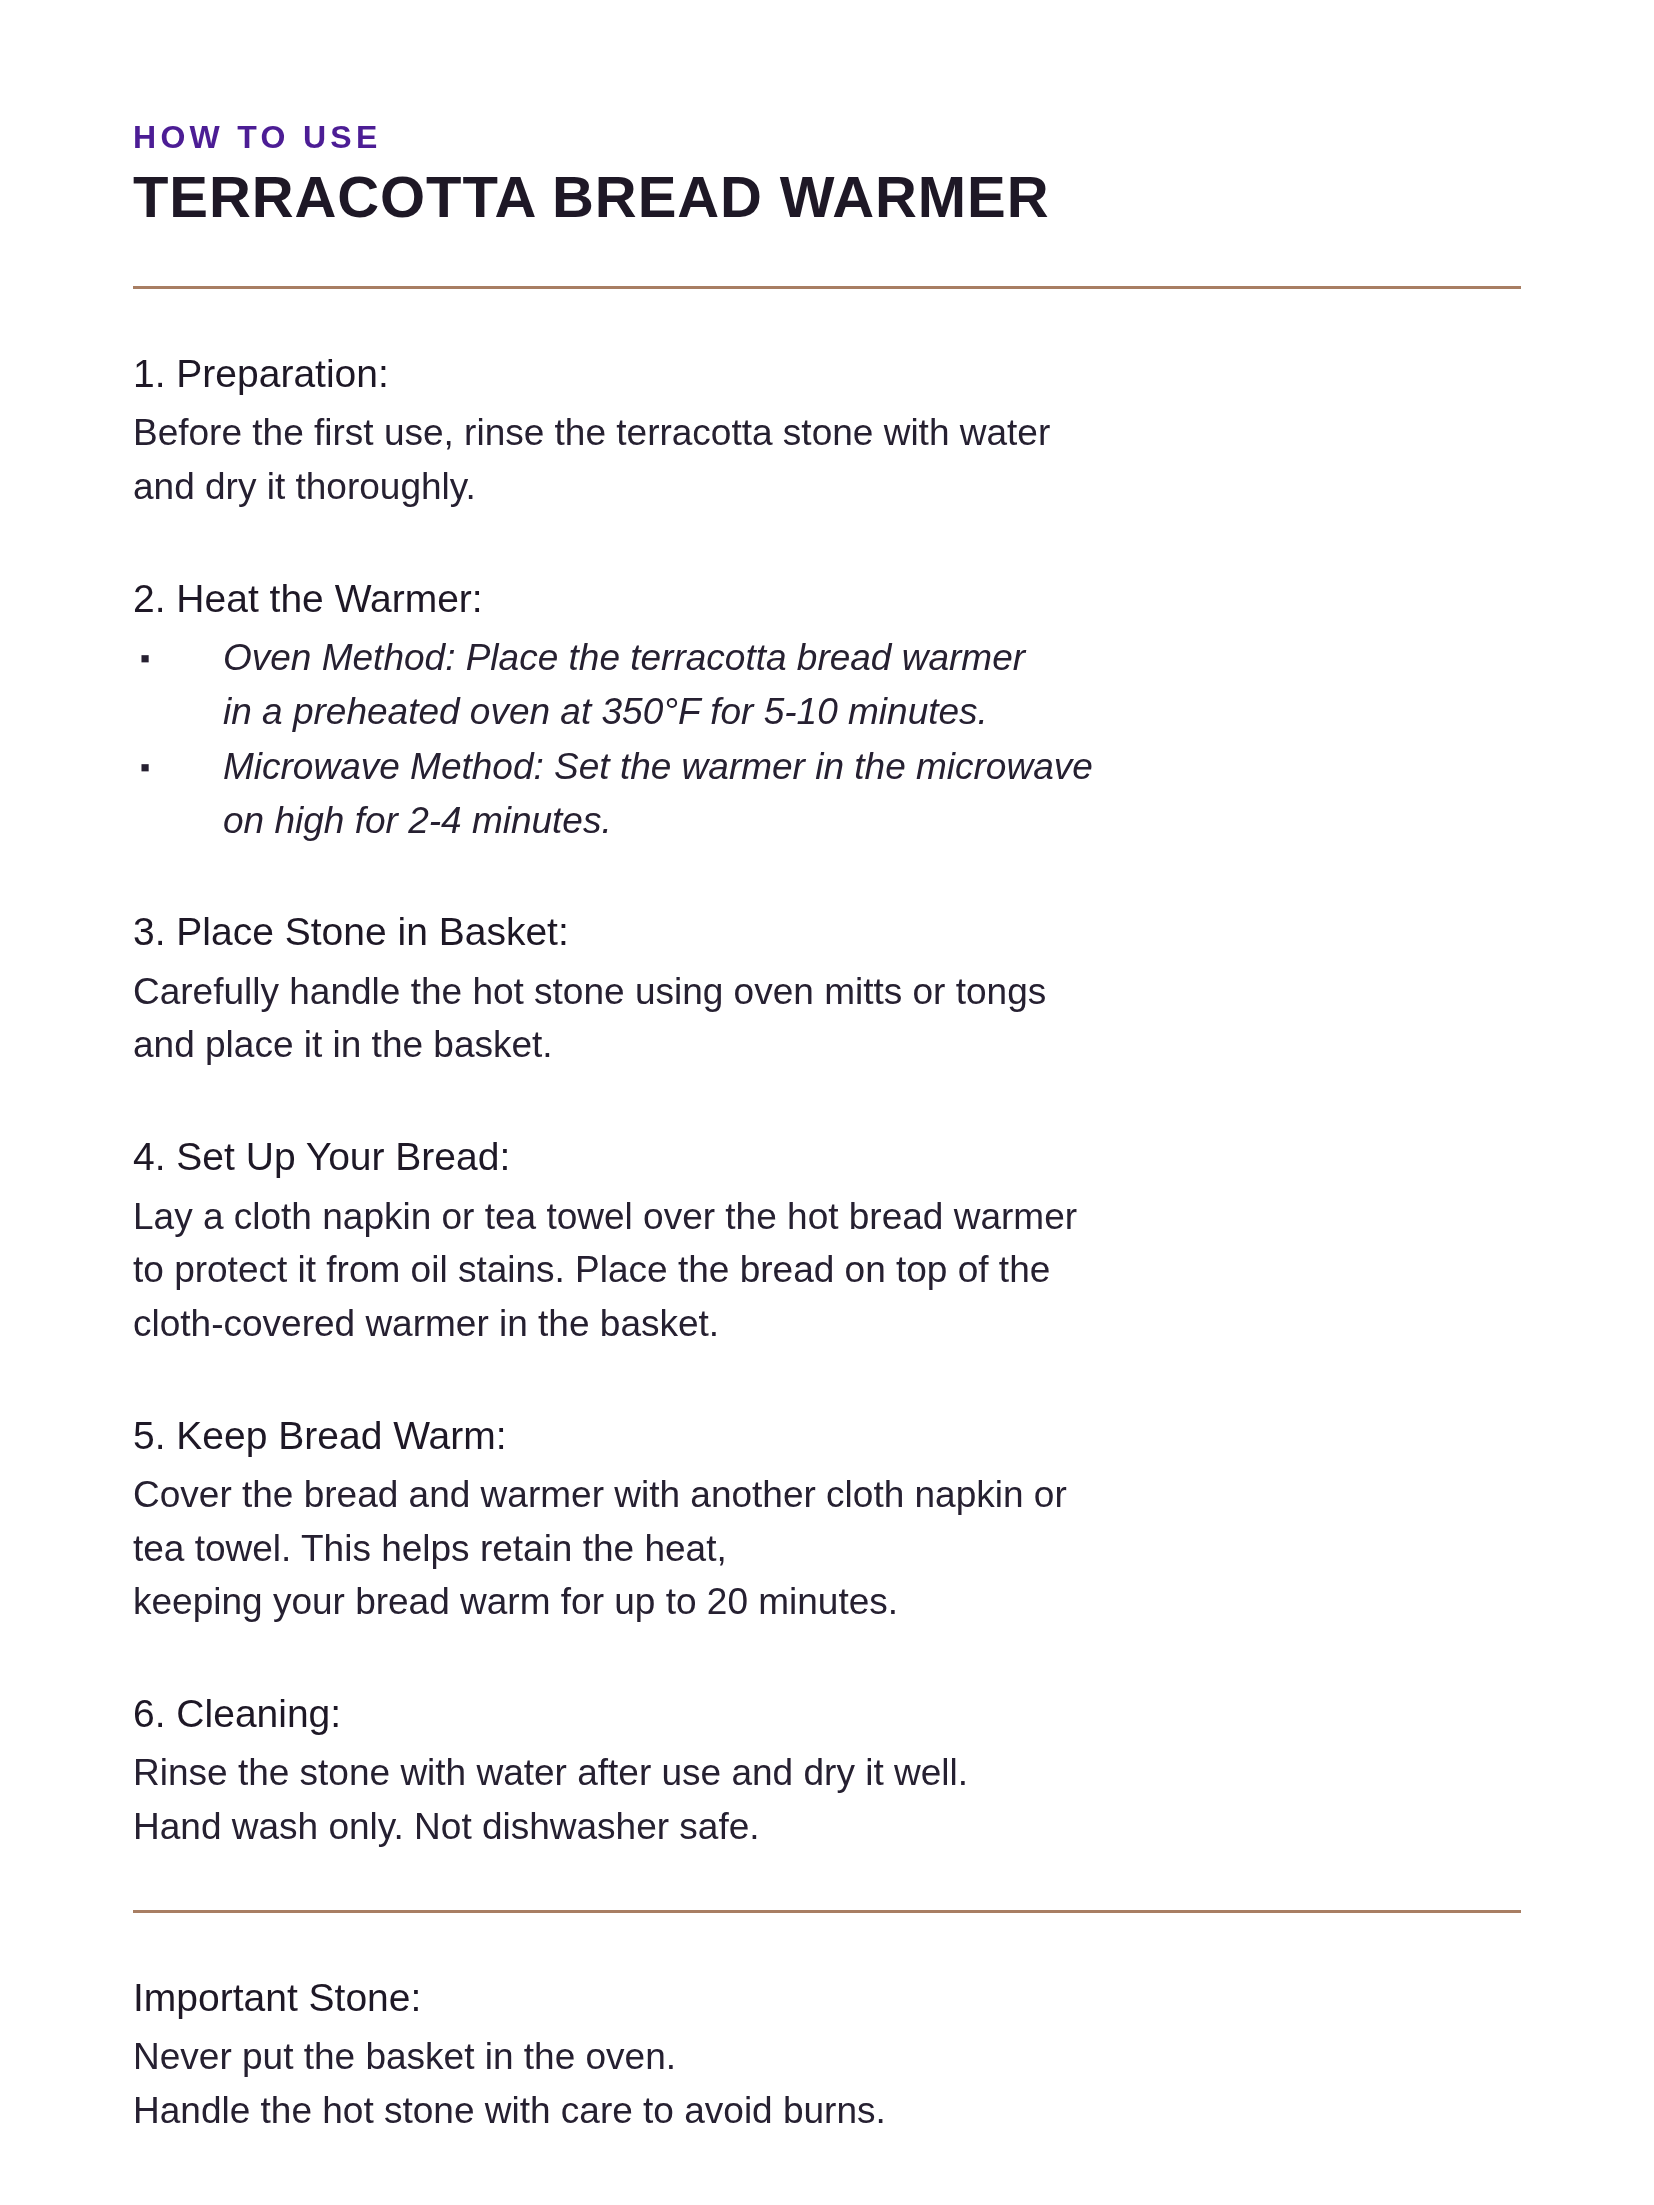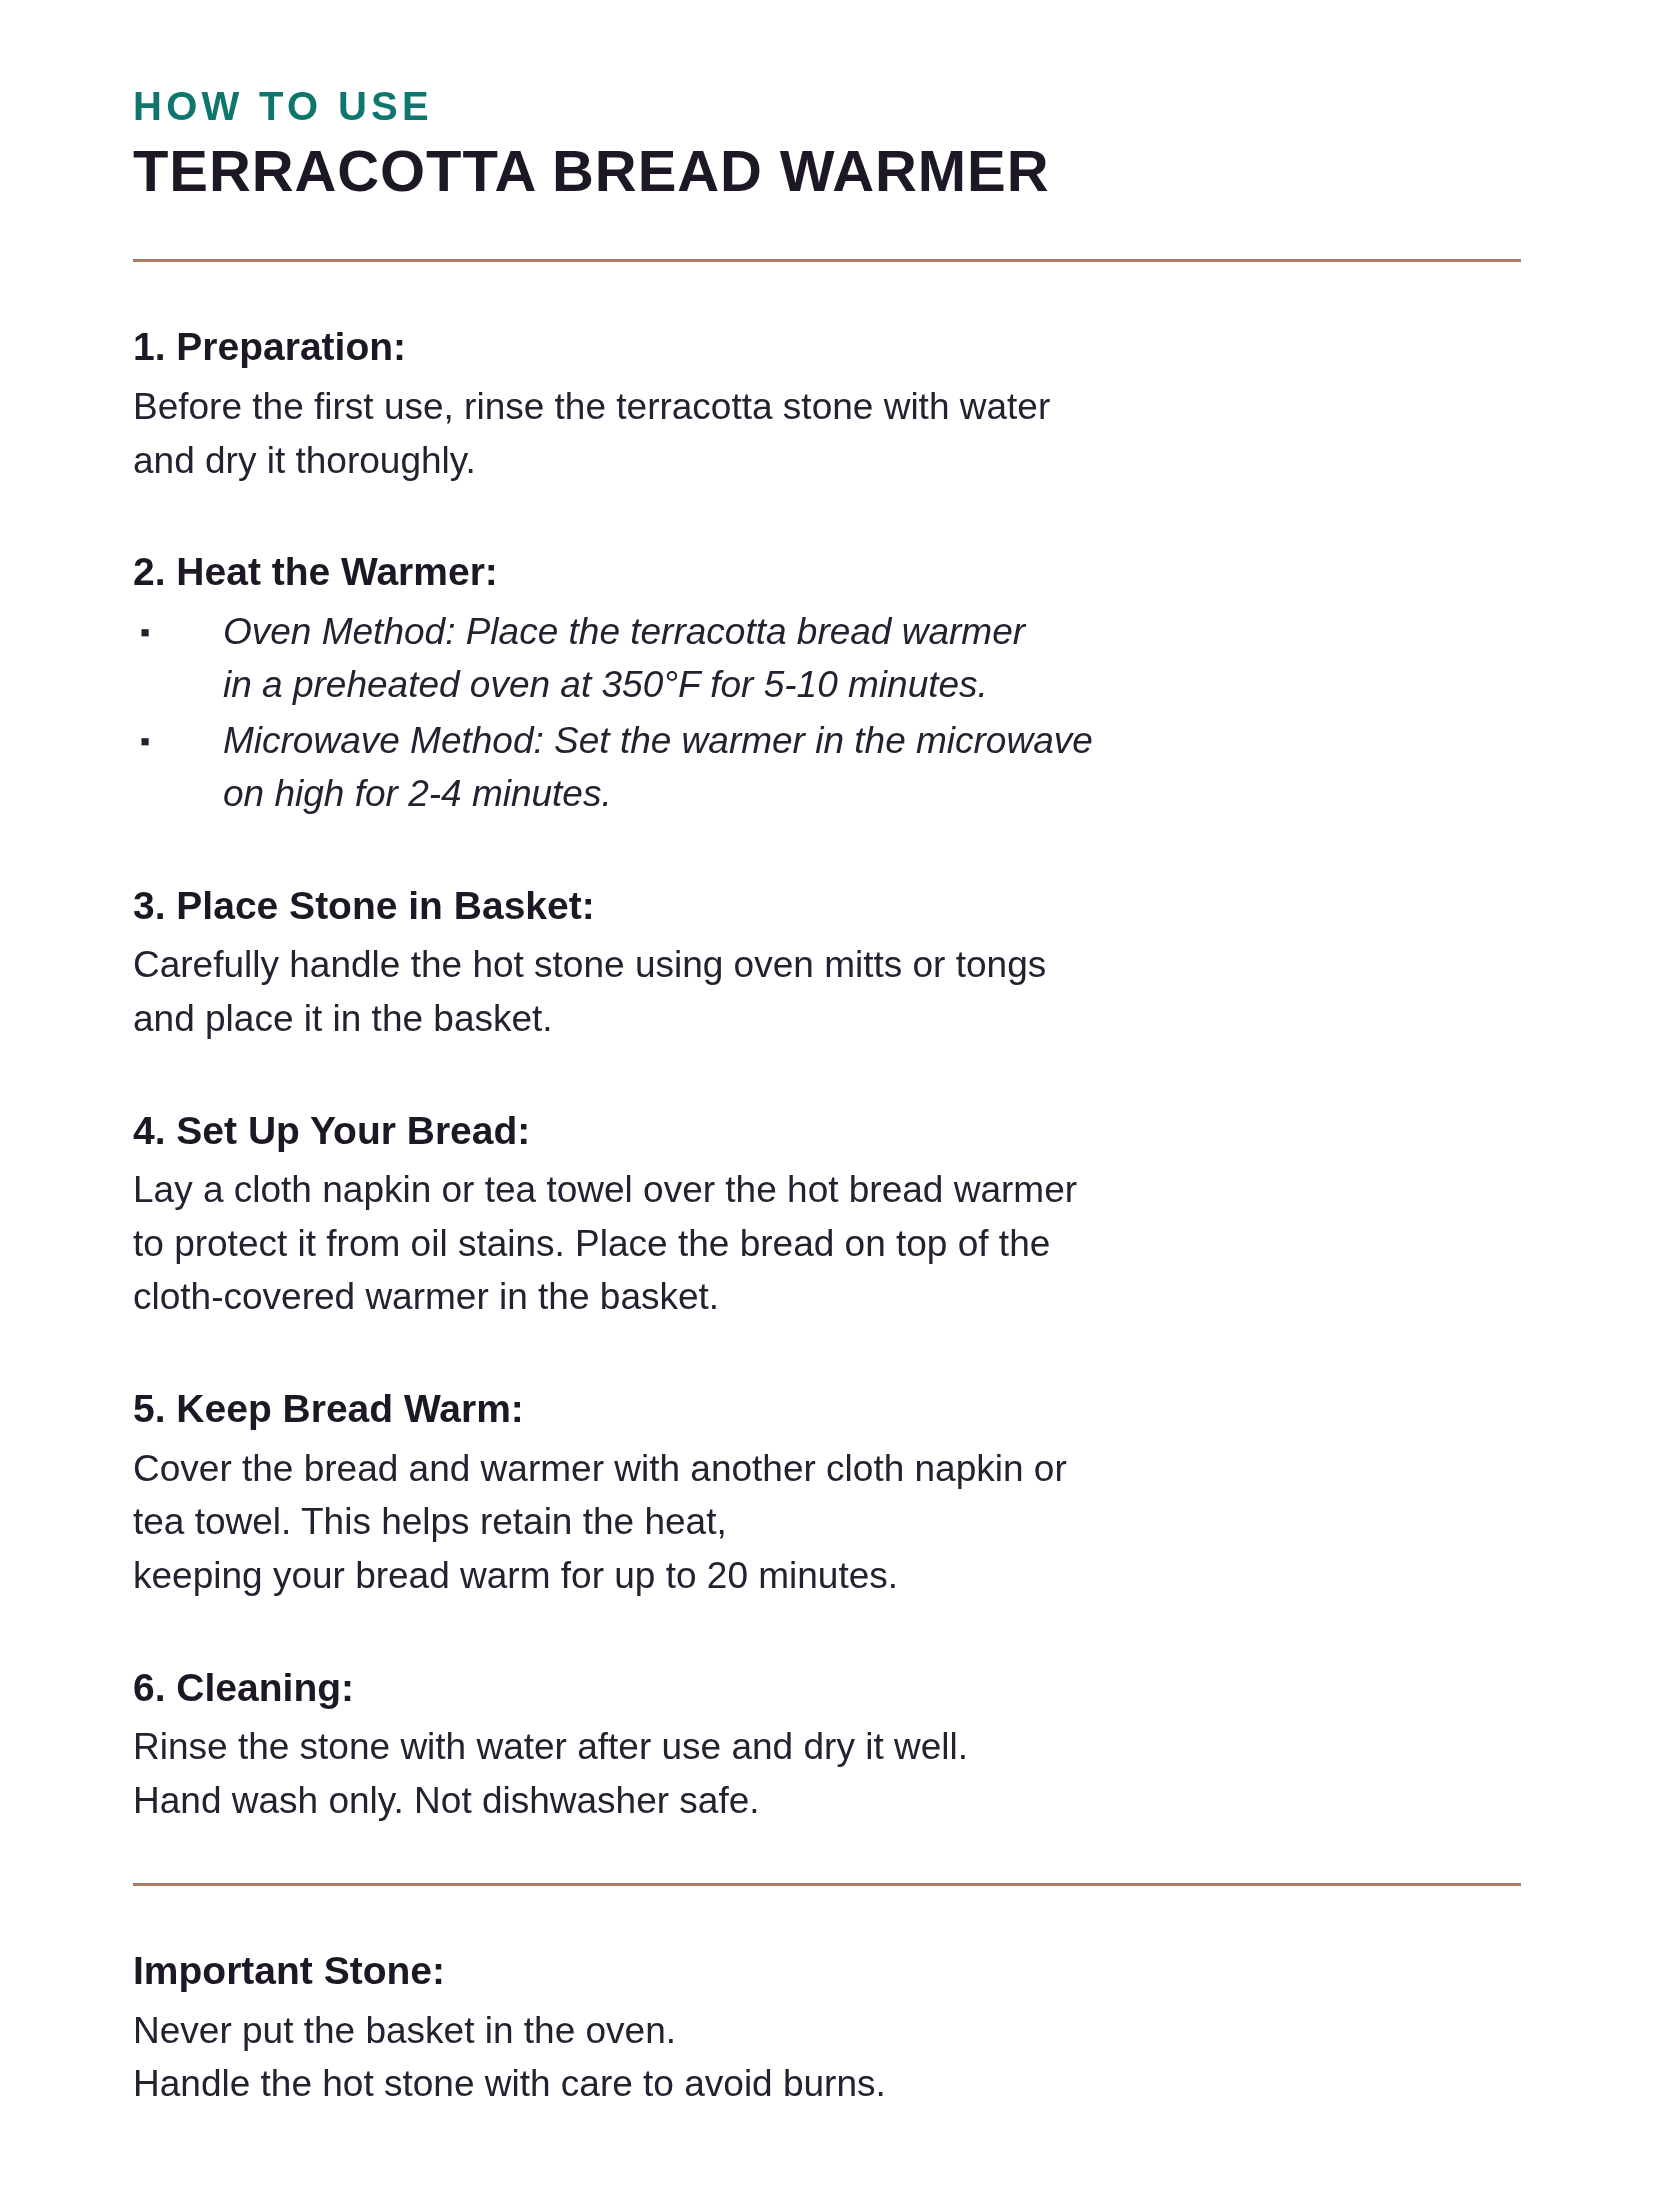--- a/index.html
+++ b/index.html
@@ -11,44 +11,45 @@
     width: 1654px;
     height: 2205px;
     overflow: hidden;
     font-family: "Liberation Sans", sans-serif;
     color: #241e2b;
   }
   .page {
     padding: 82px 133px 0 133px;
   }
   .eyebrow {
-    font-size: 40px;
+    font-size: 32px;
     font-weight: 600;
     letter-spacing: 4.3px;
-    color: #0f766e;
+    color: #4c1d95;
     line-height: 1.2;
+    margin-top: 36px;
   }
   .title {
     margin: 8.5px 0 0 0;
     font-size: 58px;
     font-weight: 700;
     letter-spacing: 0.9px;
     color: #1e1826;
     line-height: 1.12;
     white-space: nowrap;
   }
   hr.divider {
     border: none;
     border-top: 3.4px solid #a87e63;
     margin: 56px 0 0 0;
   }
   h2.sec-heading {
     margin: 60px 0 6.8px 0;
     font-size: 39px;
-    font-weight: 700;
+    font-weight: 400;
     color: #1e1826;
     line-height: 1.3;
   }
   p.sec-body {
     margin: 0;
     font-size: 37px;
     line-height: 1.45;
     white-space: pre-line;
     color: #262031;
   }

